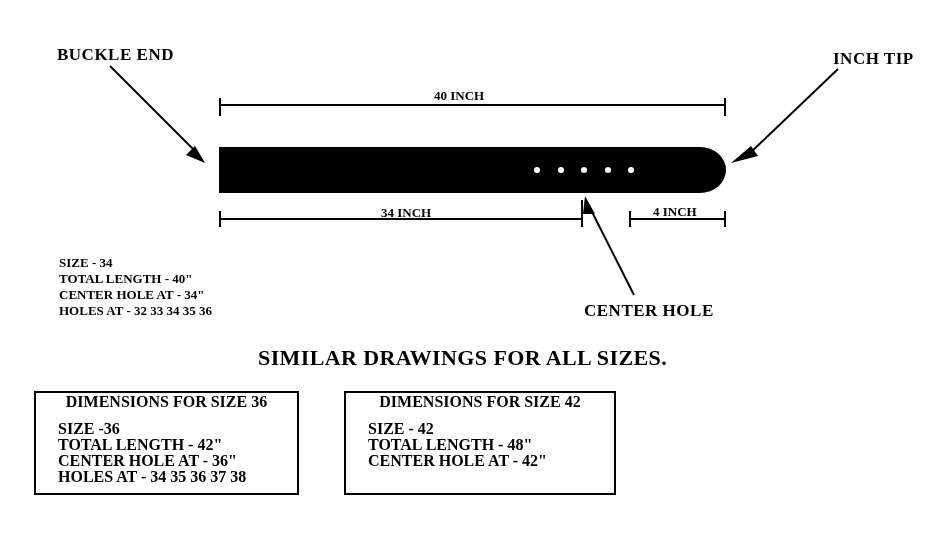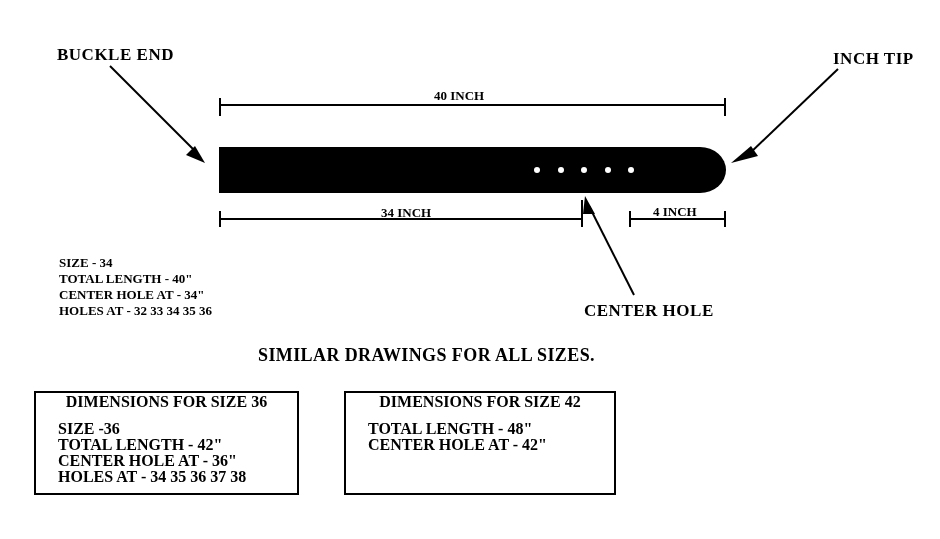--- a/index.html
+++ b/index.html
@@ -86,21 +86,21 @@
     line-height: 16px;
     font-family: "Liberation Serif", serif;
   }
   #spec-block div { white-space: nowrap; }
 
   
   #similar-caption {
     position: absolute;
     left: 258px;
     top: 345px;
-    font-size: 18px;
+    font-size: 22px;
     font-weight: bold;
     letter-spacing: 0.4px;
   }
 
   
   .dim-box {
     position: absolute;
     border: 2px solid #000000;
     background: #ffffff;
     box-sizing: border-box;
@@ -182,18 +182,19 @@
       <div>SIZE -36</div>
       <div>TOTAL LENGTH - 42"</div>
       <div>CENTER  HOLE AT - 36"</div>
       <div>HOLES AT -  34   35   36   37   38</div>
     </div>
   </div>
 
   <div class="dim-box" style="left:344px; top:391px; width:272px; height:104px;">
     <div class="dim-box-title">DIMENSIONS FOR SIZE 42</div>
     <div class="dim-box-lines">
+      <div>SIZE -  42</div>
       <div>TOTAL LENGTH - 48"</div>
       <div>CENTER HOLE AT - 42"</div>
     </div>
   </div>
 
 </div>
 
 </body></html>

